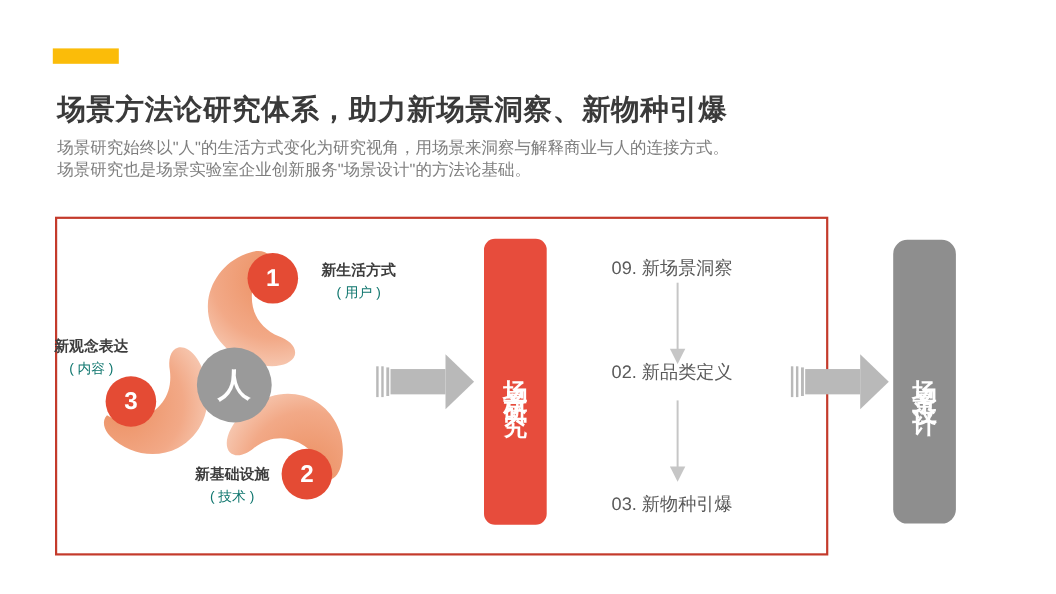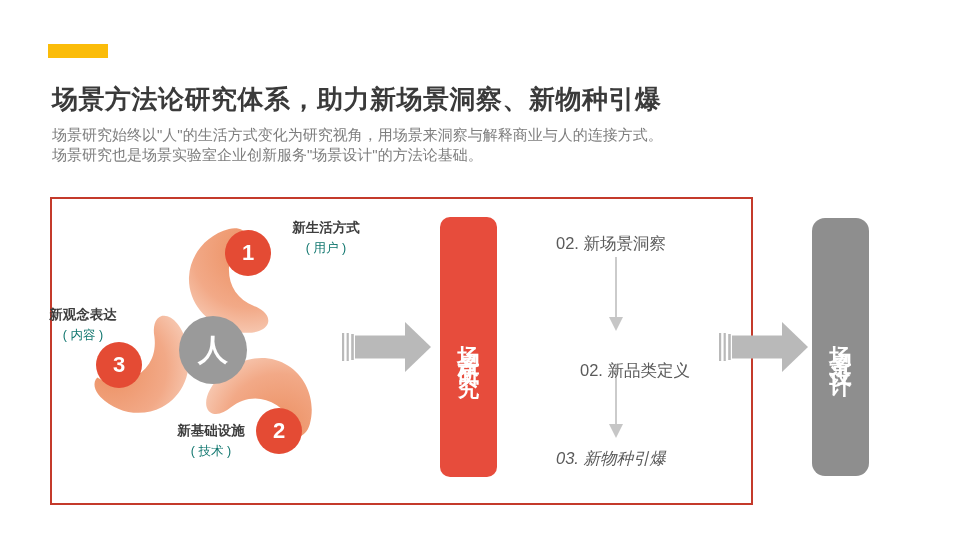--- a/index.html
+++ b/index.html
@@ -33,36 +33,36 @@
     display:flex;align-items:center;justify-content:center;
     color:#ffffff;font-size:22px;font-weight:700;
   }
   .factor-circle.c1{left:225px;top:230px;}
   .factor-circle.c2{left:256px;top:408px;}
   .factor-circle.c3{left:96px;top:342px;}
 
   .factor-label{position:absolute;text-align:center;transform:translateX(-50%);white-space:nowrap;}
   .factor-label .t{font-size:13.5px;font-weight:700;color:#3E3E3E;}
   .factor-label .s{font-size:12.5px;color:#0f766e;margin-top:3px;}
-  .factor-label.f1{left:326px;top:219px;}
+  .factor-label.f1{left:326px;top:237px;}
   .factor-label.f2{left:211px;top:422px;}
   .factor-label.f3{left:83px;top:306px;}
 
   .pill{
     position:absolute;display:flex;align-items:center;justify-content:center;
     color:#ffffff;font-weight:700;font-size:22px;
     writing-mode:vertical-rl;text-orientation:upright;letter-spacing:10px;
   }
   .pill.research{left:440px;top:217px;width:57px;height:260px;border-radius:10px;background:#E74C3C;}
   .pill.design{left:812px;top:218px;width:57px;height:258px;border-radius:13px;background:#8E8E8E;}
 
   .step{position:absolute;left:556px;font-size:16.5px;color:#5A5A5A;white-space:nowrap;}
   .step.s1{top:233px;}
-  .step.s2{top:360px;margin-left:24px;}
-  .step.s3{top:448px;font-style:italic;}
+  .step.s2{top:328px;}
+  .step.s3{top:448px;}
 </style>
 </head>
 <body>
 
 <div class="stage">
 
   <div class="accent-bar"></div>
 
   <h1 class="page-title" style="margin:0;">场景方法论研究体系，助力新场景洞察、新物种引爆</h1>
   <div class="subtitle l1">场景研究始终以"人"的生活方式变化为研究视角，用场景来洞察与解释商业与人的连接方式。</div>
@@ -140,17 +140,17 @@
     <div class="s">( 技术 )</div>
   </div>
   <div class="factor-label f3">
     <div class="t">新观念表达</div>
     <div class="s">( 内容 )</div>
   </div>
 
   <div class="pill research">场景研究</div>
   <div class="pill design">场景设计</div>
 
-  <div class="step s1">02. 新场景洞察</div>
+  <div class="step s1">09. 新场景洞察</div>
   <div class="step s2">02. 新品类定义</div>
   <div class="step s3">03. 新物种引爆</div>
 
 </div>
 
 </body></html>

